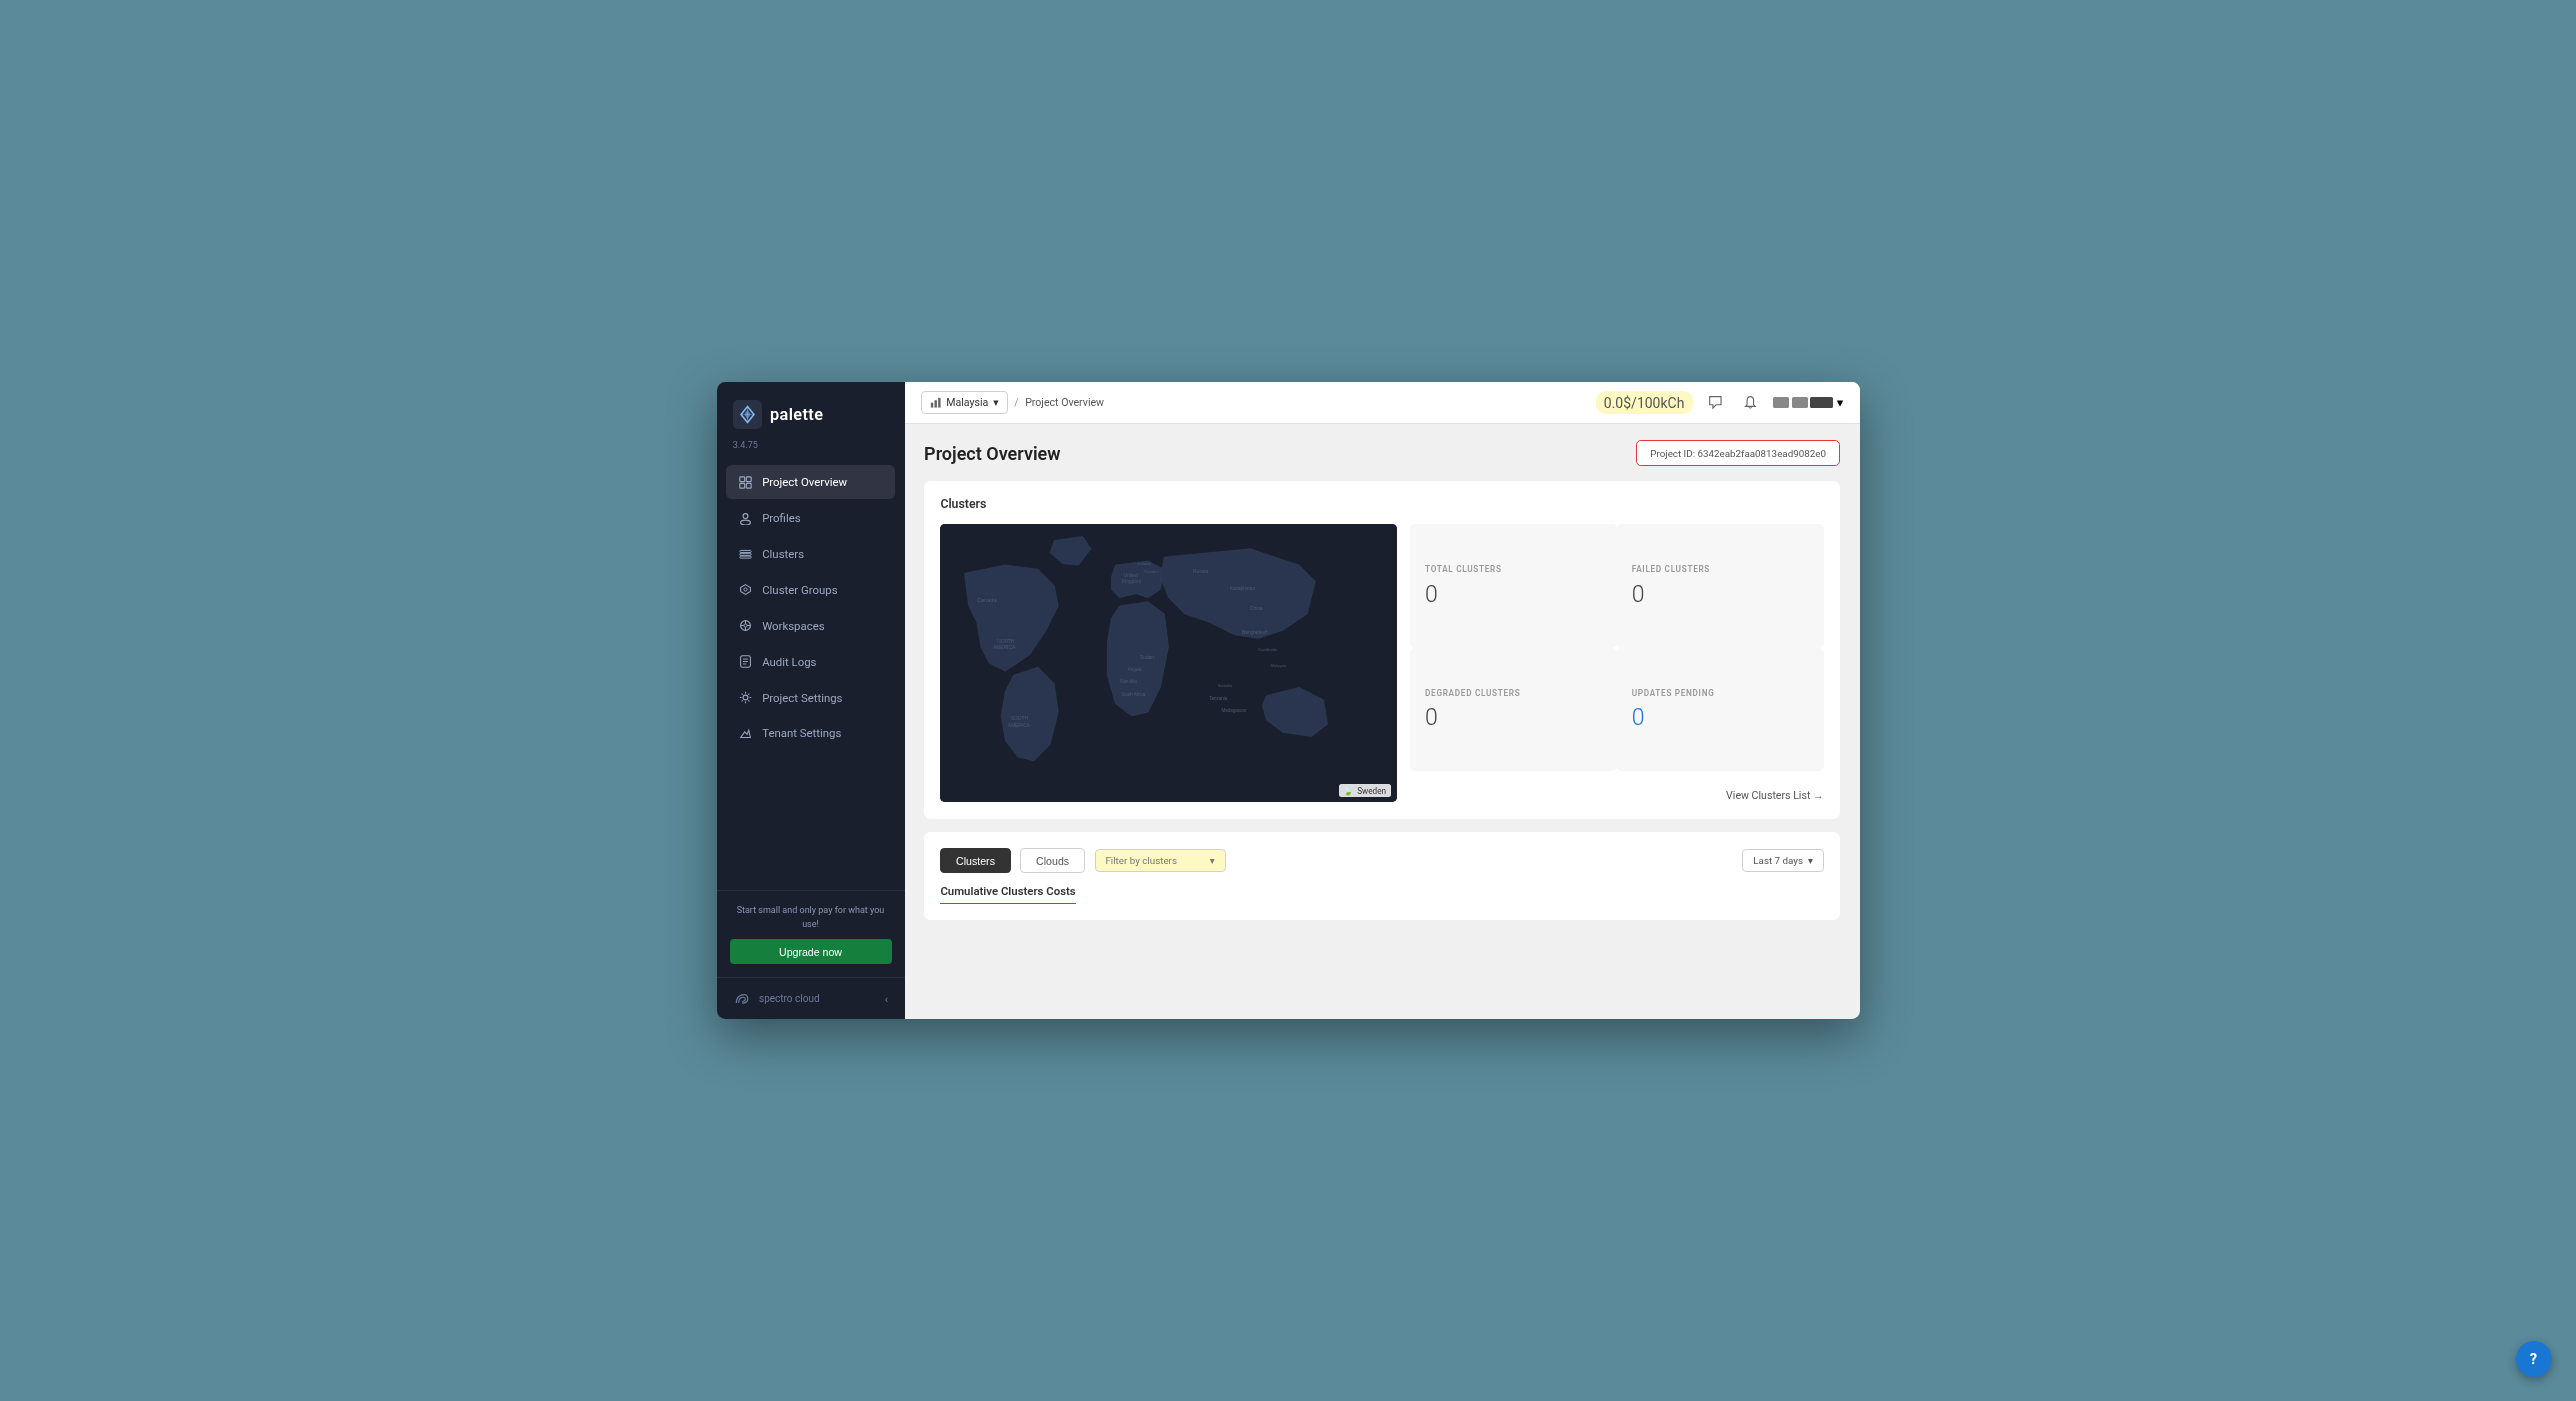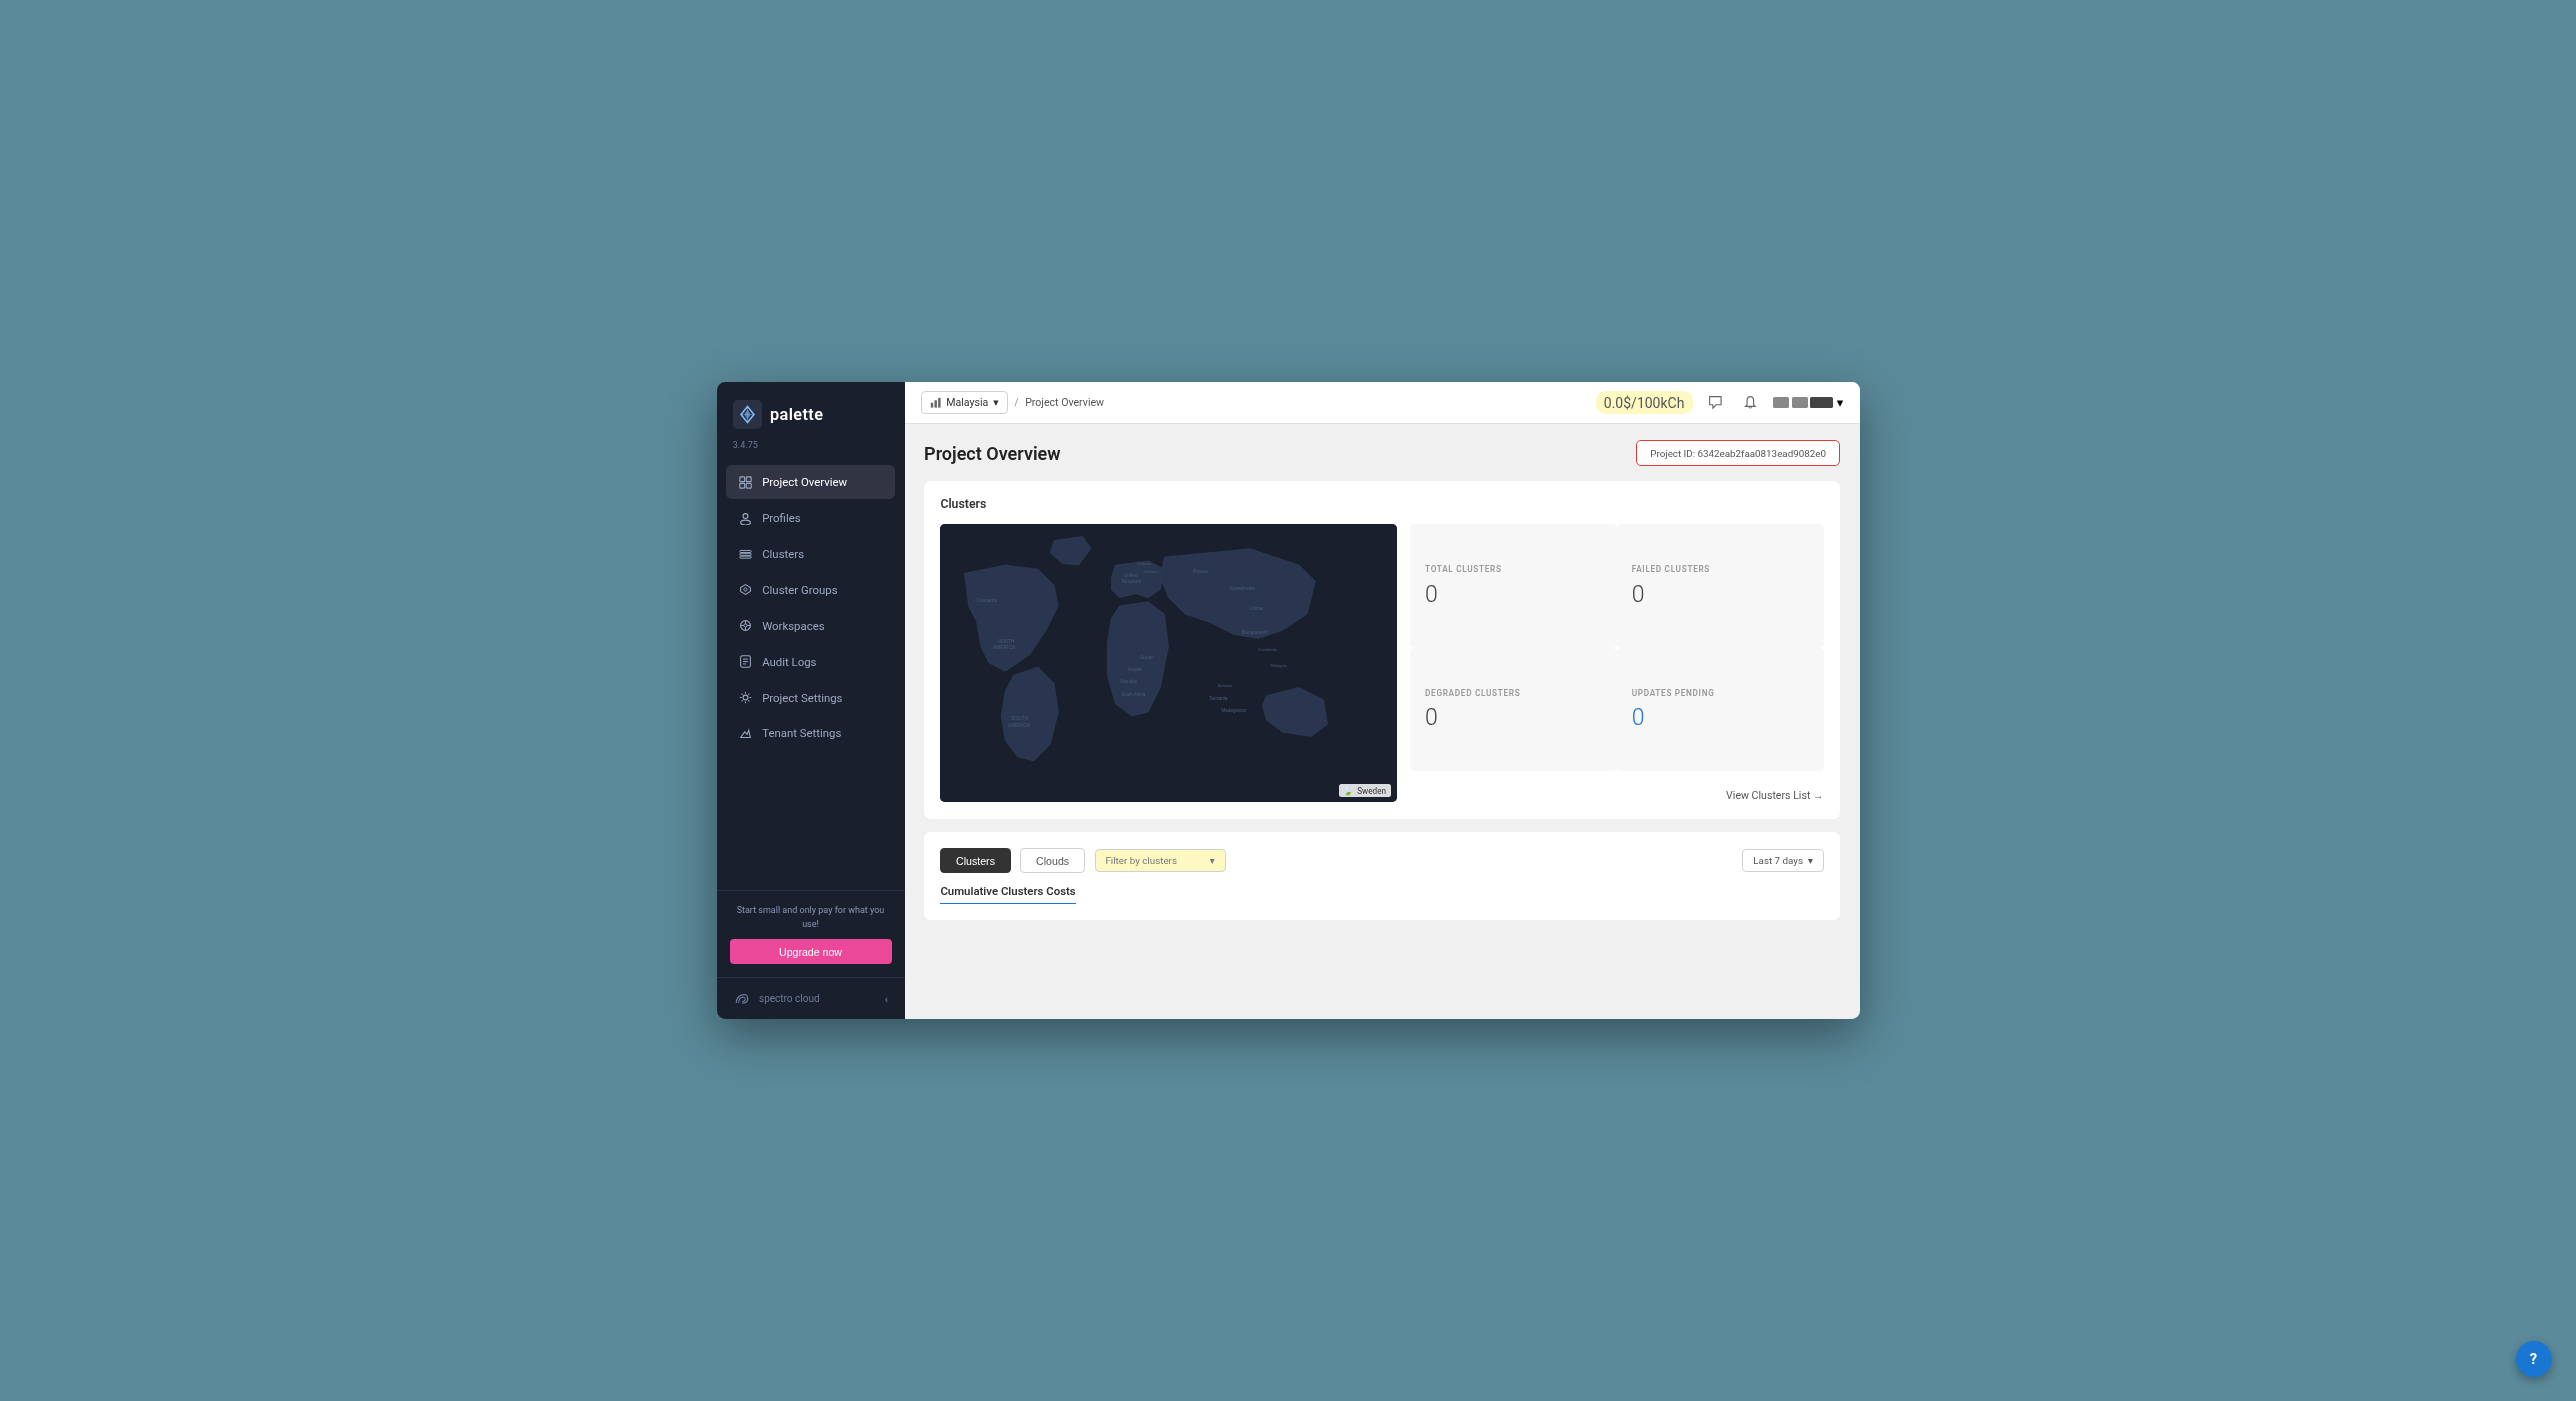--- a/index.html
+++ b/index.html
@@ -89,21 +89,21 @@
     .upgrade-text {
       color: #8a96b0;
       font-size: 9px;
       text-align: center;
       line-height: 1.5;
       margin-bottom: 8.2px;
     }
     .upgrade-btn {
       display: block;
       width: 100%;
-      background: #ec4899;
+      background: #15803d;
       color: #fff;
       border: none;
       border-radius: 4.1px;
       padding: 6.5px 0;
       font-size: 10.6px;
       font-weight: 500;
       cursor: pointer;
       text-align: center;
     }
     .sidebar-bottom {

